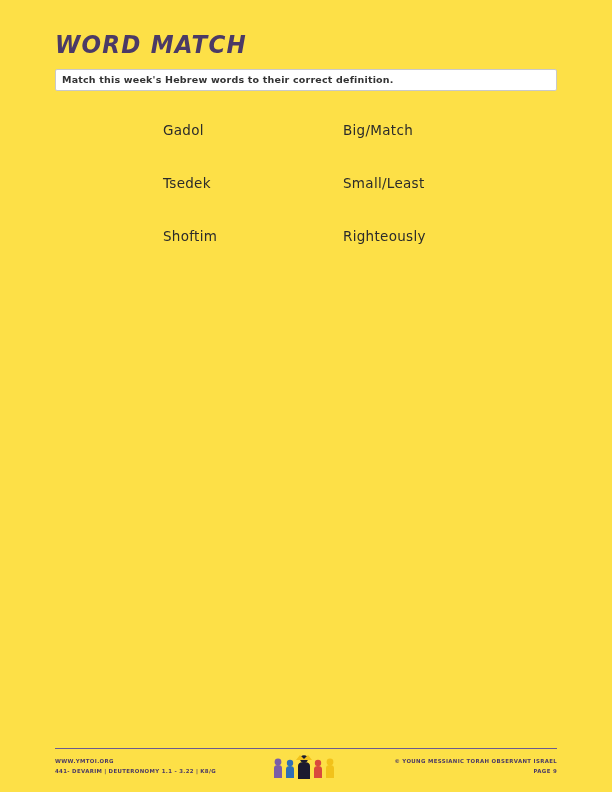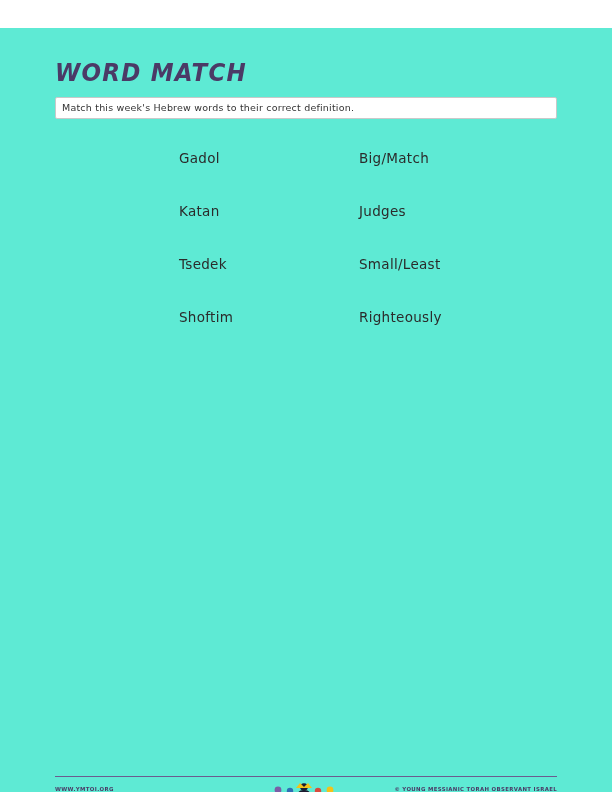--- a/index.html
+++ b/index.html
@@ -10,23 +10,22 @@
   body {
     width: 612px;
     height: 792px;
     font-family: "DejaVu Sans", sans-serif;
     position: relative;
     overflow: hidden;
   }
   .page {
     position: absolute;
     inset: 0;
-    background: #5eead4;
+    background: #fde047;
     box-sizing: border-box;
-    margin-top: 28px;
   }
 
   
   .title {
     position: absolute;
     left: 55px;
     top: 30px;
     font-family: "DejaVu Sans", sans-serif;
     font-size: 23px;
     letter-spacing: 1.2px;
@@ -41,35 +40,36 @@
   .instruction-box {
     position: absolute;
     left: 55px;
     top: 69px;
     width: 502px;
     height: 22px;
     border: 1px solid #c9c9c9;
     border-radius: 2px;
     background: #ffffff;
     box-sizing: border-box;
+    font-weight: bold;
   }
   .instruction-text {
     position: absolute;
     left: 6px;
     top: 4px;
     font-size: 9.5px;
     color: #333333;
     font-family: "DejaVu Sans", sans-serif;
     letter-spacing: 0.2px;
   }
 
   
   .match-area {
     position: absolute;
-    left: 16px;
+    left: 0;
     top: 110px;
     width: 560px;
   }
   .match-row {
     position: relative;
     height: 53px;
   }
   .term, .definition {
     position: absolute;
     font-size: 13.5px;
@@ -139,24 +139,20 @@
   <div class="instruction-box">
     <div class="instruction-text">Match this week's Hebrew words to their correct definition.</div>
   </div>
 
   <div class="match-area">
     <div class="match-row">
       <div class="term">Gadol</div>
       <div class="definition">Big/Match</div>
     </div>
     <div class="match-row">
-      <div class="term">Katan</div>
-      <div class="definition">Judges</div>
-    </div>
-    <div class="match-row">
       <div class="term">Tsedek</div>
       <div class="definition">Small/Least</div>
     </div>
     <div class="match-row">
       <div class="term">Shoftim</div>
       <div class="definition">Righteously</div>
     </div>
   </div>
 
   <div class="footer-rule"></div>

